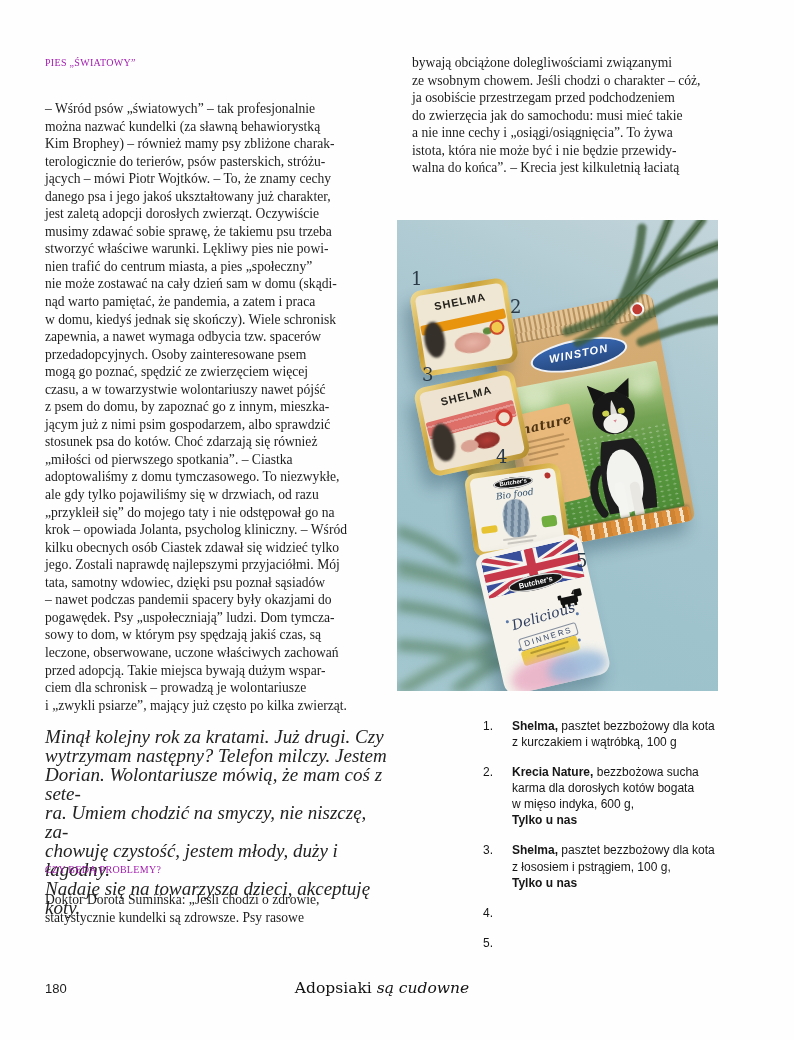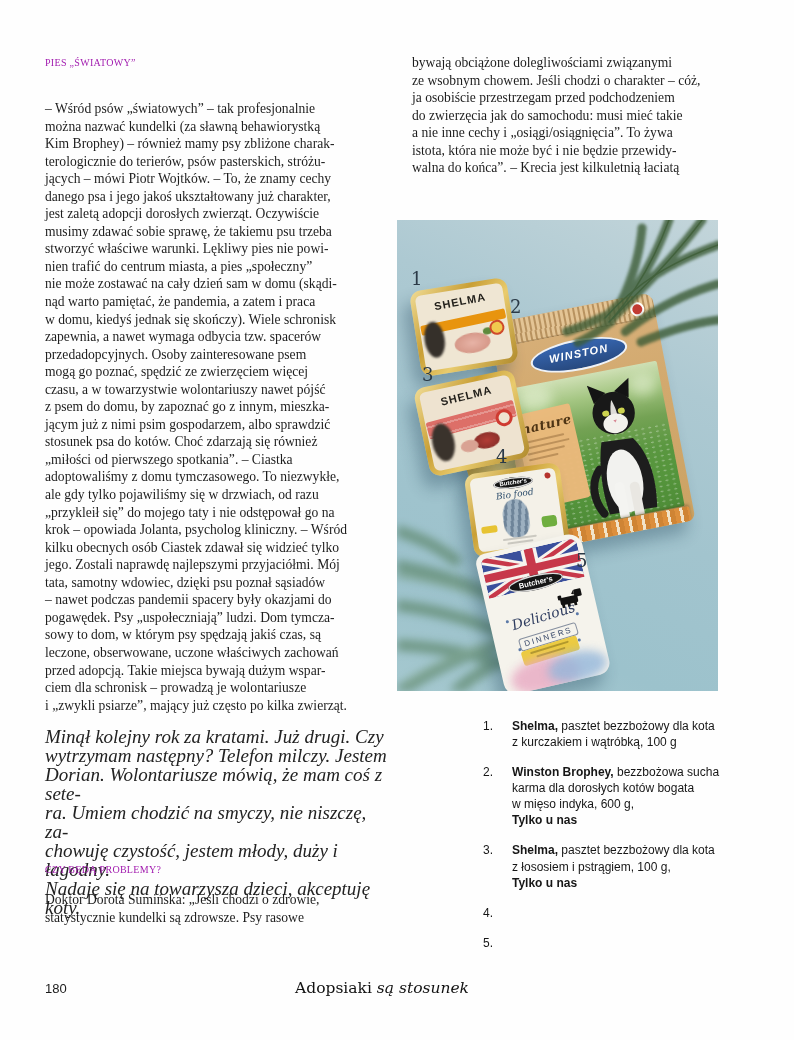--- a/index.html
+++ b/index.html
@@ -307,36 +307,36 @@
   </div>
 
   <div class="plist">
     <div class="pl-item">
       <span class="pl-num">1.</span>
       <span class="pl-text"><b>Shelma,</b><span> pasztet bezzbożowy dla kota
 z kurczakiem i wątróbką, 100 g</span><span class="pl-note" style="display:block;"></span></span>
     </div>
     <div class="pl-item">
       <span class="pl-num">2.</span>
-      <span class="pl-text"><b>Winston Brophey,</b><span> bezzbożowa sucha
+      <span class="pl-text"><b>Krecia Nature,</b><span> bezzbożowa sucha
 karma dla dorosłych kotów bogata
 w mięso indyka, 600 g,</span><span class="pl-note" style="display:block;">Tylko u nas</span></span>
     </div>
     <div class="pl-item">
       <span class="pl-num">3.</span>
       <span class="pl-text"><b>Shelma,</b><span> pasztet bezzbożowy dla kota
 z łososiem i pstrągiem, 100 g,</span><span class="pl-note" style="display:block;">Tylko u nas</span></span>
     </div>
     <div class="pl-item">
       <span class="pl-num">4.</span>
     </div>
     <div class="pl-item">
       <span class="pl-num">5.</span>
     </div>
   </div>
 
   <span class="pagenum">180</span>
   <div class="ftitle">
     <span>Adopsiaki</span>
-    <i>są stosunek</i>
+    <i>są cudowne</i>
   </div>
 
 </div>
 
 </body></html>

